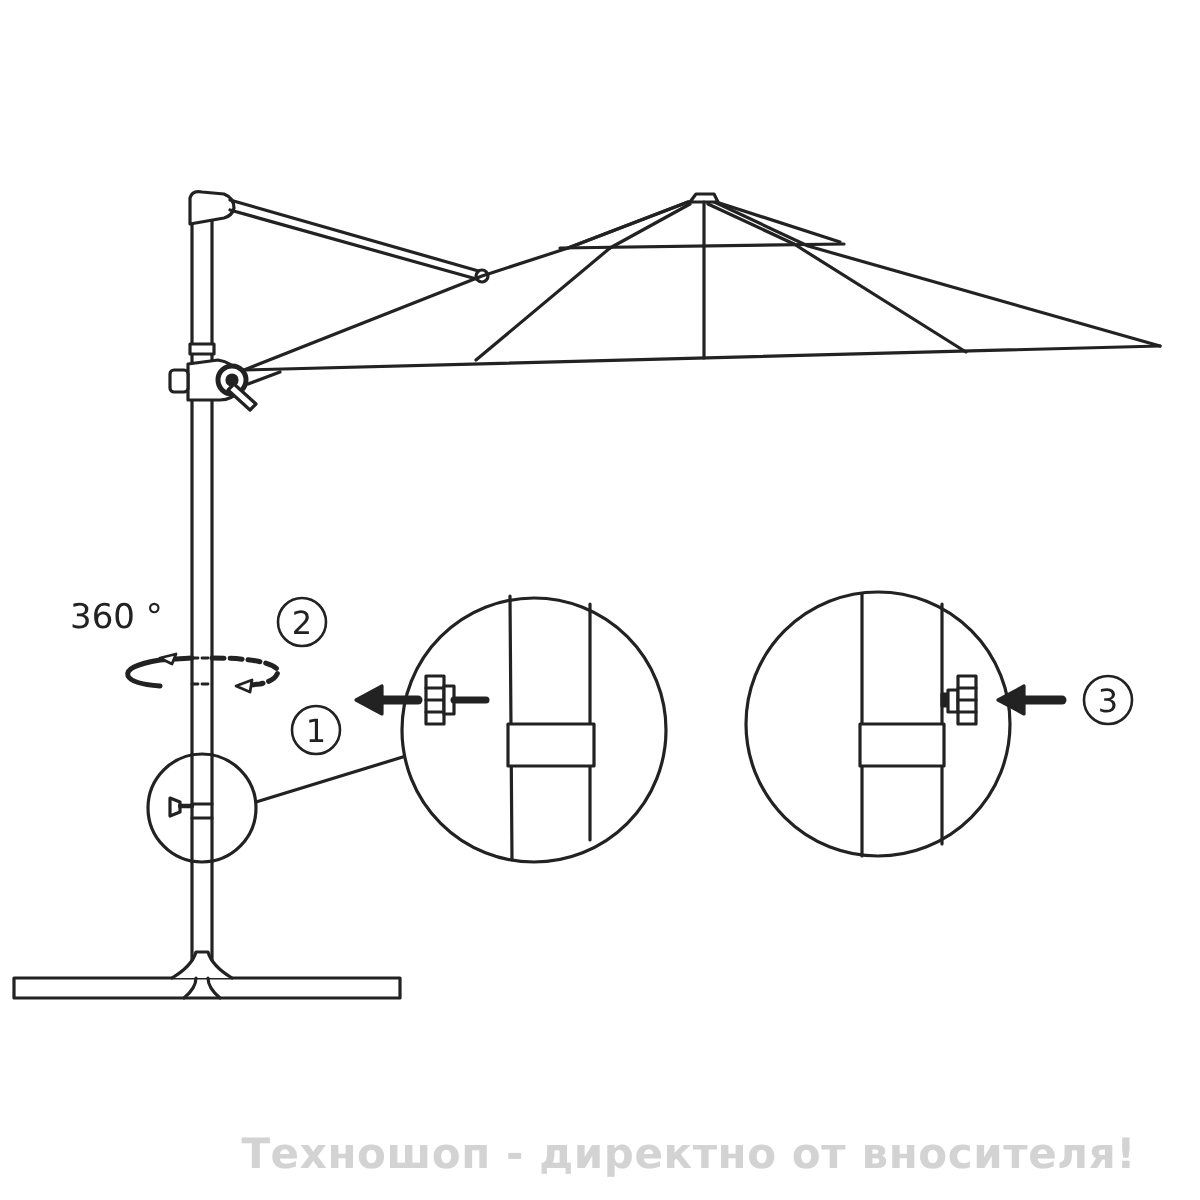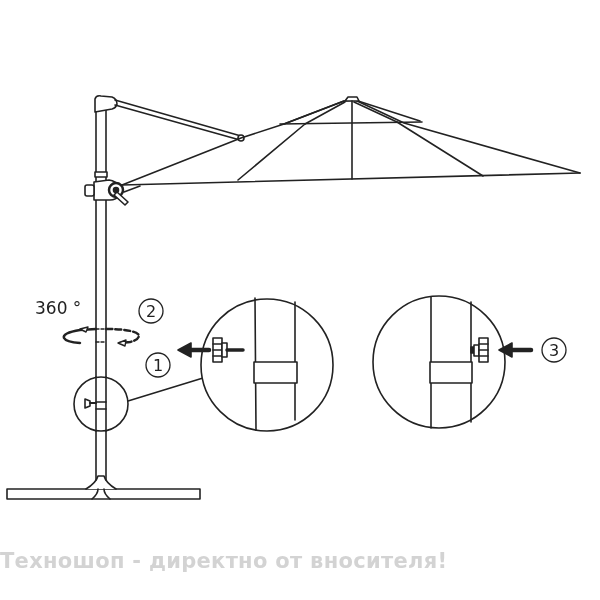--- a/index.html
+++ b/index.html
@@ -1,20 +1,20 @@
 <!DOCTYPE html>
 <html><head>
 <meta charset="utf-8">
 <style>
   html, body { margin: 0; padding: 0; background: #ffffff; }
   body { width: 600px; height: 600px; position: relative; overflow: hidden; font-family: "DejaVu Sans", sans-serif; }
   #diagram { position: absolute; left: 0; top: 0; width: 600px; height: 600px; }
   .lbl { font-family: "DejaVu Sans", sans-serif; fill: #222; }
   .watermark {
-    position: absolute; left: 0; top: 549px; width: 568px; text-align: left;
+    position: absolute; left: 0; top: 565px; width: 568px; text-align: right;
     font-family: "DejaVu Sans", sans-serif; font-weight: bold; font-size: 21px;
     color: #d3d3d3; letter-spacing: 0.3px;
   }
 </style>
 </head>
 <body>
 
 <svg id="diagram" viewBox="0 0 600 600" xmlns="http://www.w3.org/2000/svg">
   <g fill="none" stroke="#222" stroke-width="1.6" stroke-linejoin="round" stroke-linecap="round">
 

